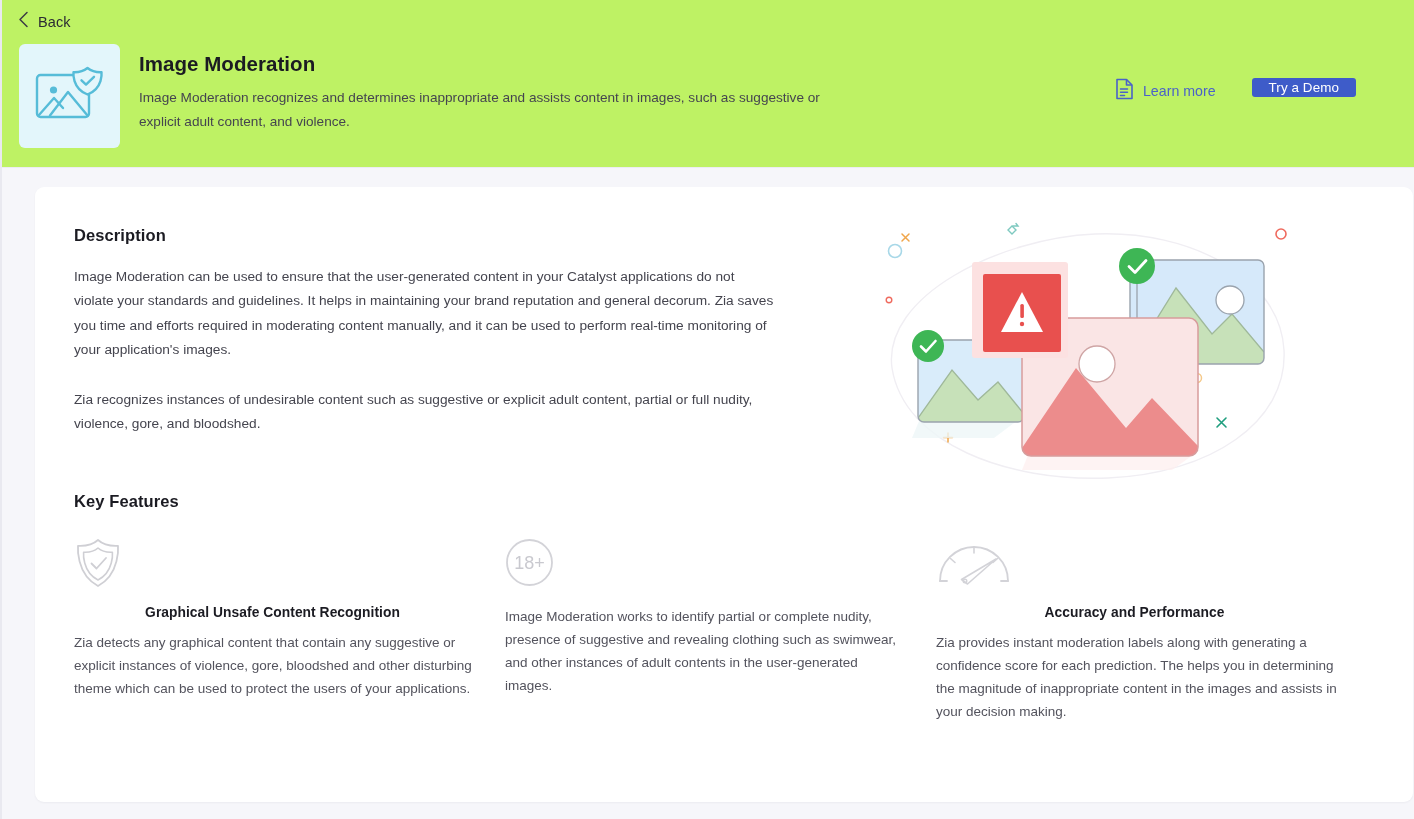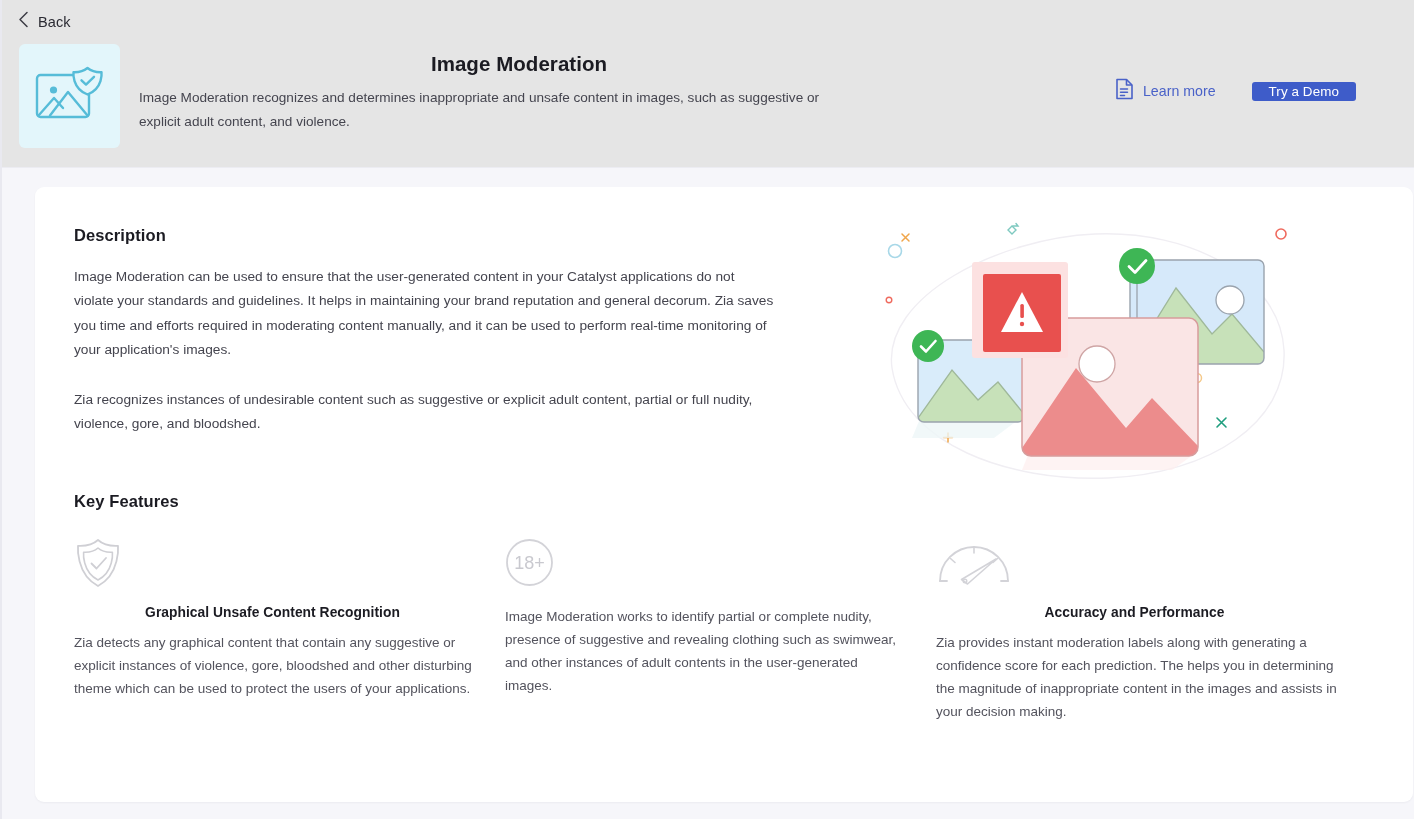--- a/index.html
+++ b/index.html
@@ -16,21 +16,21 @@
     overflow: hidden;
     background: #f6f6fa;
     border-left: 2px solid #e9e9f0;
   }
 
   
   .header {
     position: absolute;
     left: 0; top: 0; right: 0;
     height: 168px;
-    background: #e5e5e5;
+    background: #bef264;
     border-bottom: 1px solid #ececf2;
   }
   .back-row {
     position: absolute;
     left: 10px; top: 8px;
     display: flex; align-items: center;
     gap: 9px;
     cursor: pointer;
     padding: 3px 6px;
   }
@@ -54,34 +54,33 @@
     position: absolute;
     left: 137px; top: 52px;
     width: 760px;
   }
   .app-title {
     font-size: 20.5px;
     font-weight: bold;
     color: #1b1b22;
     letter-spacing: .05px;
     margin: 0 0 10px 0;
-    text-align: center;
   }
   .app-desc {
     font-size: 13.6px;
     line-height: 24px;
     color: #45454f;
     margin: 0;
     max-width: 700px;
   }
 
   .header-actions {
     position: absolute;
     right: 58px; top: 78px;
-    display: flex; align-items: center;
+    display: flex; align-items: flex-start;
     gap: 36px;
   }
   .learn-more {
     display: flex; align-items: center;
     gap: 9px;
     cursor: pointer;
   }
   .learn-more-label {
     font-size: 14.2px;
     color: #4a62c8;
@@ -185,21 +184,21 @@
         <circle cx="19.5" cy="25" r="3.6" fill="#56bcd8"></circle>
         <path d="M5 50 L20 33 L29 43" stroke="#56bcd8" stroke-width="2.4" stroke-linecap="round" stroke-linejoin="round"></path>
         <path d="M16 50.5 L34 27 L53.5 50.5" stroke="#56bcd8" stroke-width="2.4" stroke-linecap="round" stroke-linejoin="round"></path>
         <path d="M53.5 3 C58 6.6 62.5 7.4 67.5 7.2 C67.5 7.2 69.4 23.4 53.5 29.5 C37.6 23.4 39.5 7.2 39.5 7.2 C44.5 7.4 49 6.6 53.5 3 Z" fill="#e3f6fb" stroke="#56bcd8" stroke-width="2.4" stroke-linejoin="round"></path>
         <path d="M47.5 15.3 L52 19.6 L60 11.8" stroke="#56bcd8" stroke-width="2.4" stroke-linecap="round" stroke-linejoin="round"></path>
       </svg>
     </div>
 
     <div class="title-block">
       <h1 class="app-title">Image Moderation</h1>
-      <p class="app-desc">Image Moderation recognizes and determines inappropriate and unsafe content in images, such as suggestive or explicit adult content, and violence.</p>
+      <p class="app-desc">Image Moderation recognizes and determines inappropriate and assists content in images, such as suggestive or explicit adult content, and violence.</p>
     </div>
 
     <div class="header-actions">
       <div class="learn-more">
         <span>
           <svg width="19" height="22" viewBox="0 0 19 22" fill="none">
             <path d="M2 1.5 H11.5 L17 7 V20.5 H2 Z" stroke="#4a62c8" stroke-width="1.6" stroke-linejoin="round"></path>
             <path d="M11.5 1.5 V7 H17" stroke="#4a62c8" stroke-width="1.6" stroke-linejoin="round"></path>
             <path d="M5.5 11 H12.5 M5.5 14.3 H12.5 M5.5 17.6 H9.5" stroke="#4a62c8" stroke-width="1.5" stroke-linecap="round"></path>
           </svg>

